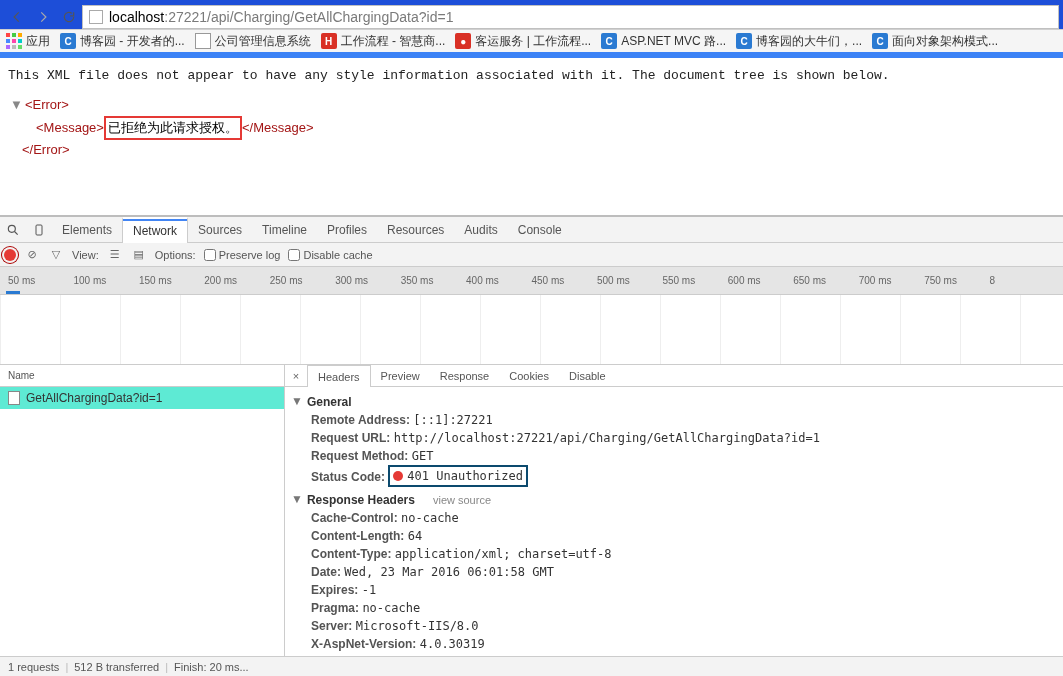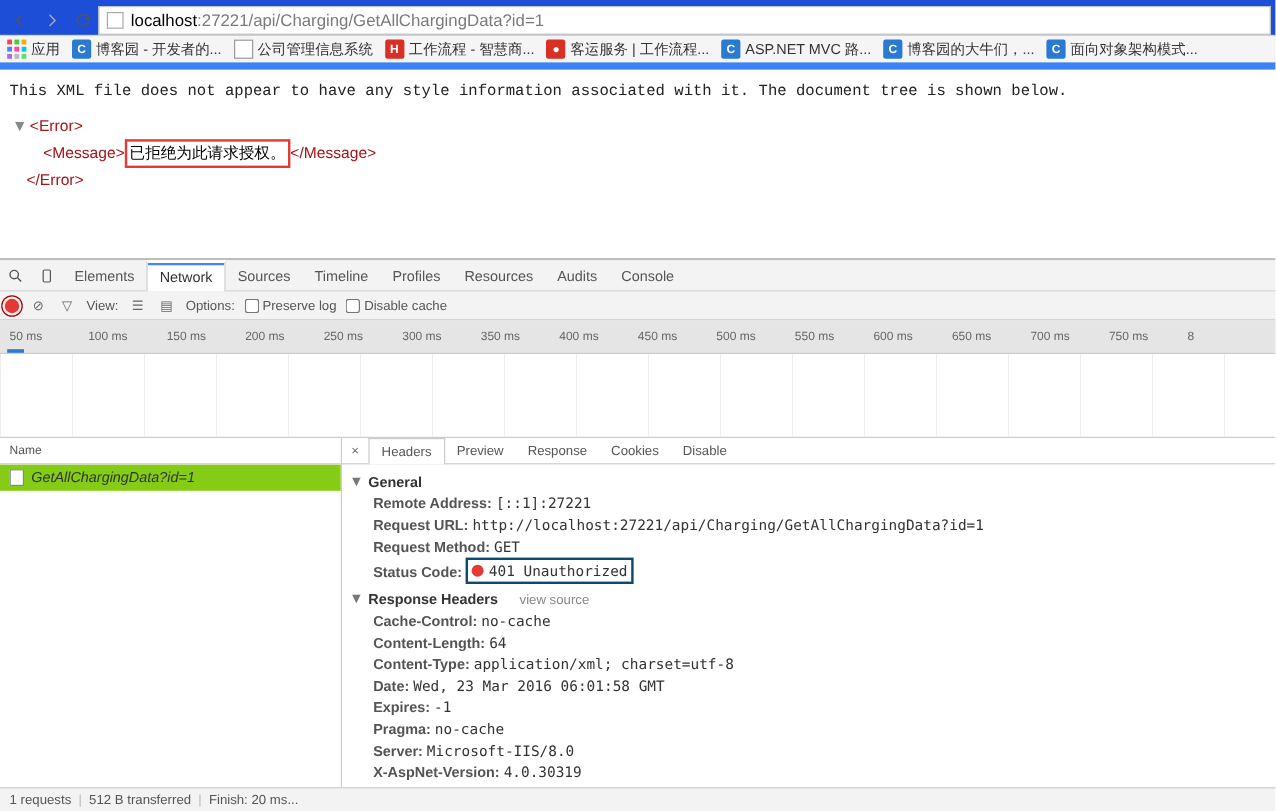--- a/index.html
+++ b/index.html
@@ -49,21 +49,21 @@
 .timeline { height:28px; border-bottom:1px solid #ccc; display:flex; align-items:center; padding:0 8px; font-size:10px; color:#666; position:relative; background:#e5e5e5; }
 .timeline .tick { flex:1; text-align:left; }
 .timeline .bluebar { position:absolute; bottom:0; left:6px; width:14px; height:3px; background:#2a7ad2; }
 .waterfall { height:70px; border-bottom:1px solid #ccc; background:#fff; position:relative; }
 .waterfall .grid { position:absolute; inset:0; background:repeating-linear-gradient(90deg,#eee 0,#eee 1px,transparent 1px,transparent 60px); }
 
 .dev-body { flex:1; display:flex; min-height:0; }
 .dev-left { width:285px; border-right:1px solid #ccc; display:flex; flex-direction:column; }
 .dev-left-head { height:22px; border-bottom:1px solid #ccc; display:flex; align-items:center; padding:0 8px; font-size:10px; color:#555; }
 .dev-left-rows { flex:1; overflow:auto; }
-.req-row { display:flex; align-items:center; gap:6px; padding:4px 8px; font-size:12px; background:#84cc16; color:#333;font-style:italic; }
+.req-row { display:flex; align-items:center; gap:6px; padding:4px 8px; font-size:12px; background:#5eead4; color:#333; }
 .req-row .doc-ic { width:12px;height:14px;border:1px solid #888; background:#fff; }
 
 .dev-right { flex:1; display:flex; flex-direction:column; min-width:0; }
 .dev-right-tabs { height:22px; border-bottom:1px solid #ccc; display:flex; align-items:center; font-size:11px; color:#555; }
 .dev-right-tabs .close { width:22px; text-align:center; color:#666; }
 .dev-right-tabs .rt { padding:0 10px; height:22px; display:flex; align-items:center; }
 .dev-right-tabs .rt.active { background:#fff; border:1px solid #ccc; border-bottom:none; margin-bottom:-1px; }
 
 .dev-right-body { flex:1; overflow:auto; padding:4px 6px; font-size:12px; font-family:Consolas,Menlo,monospace; }
 .sect { margin:2px 0 4px; }

